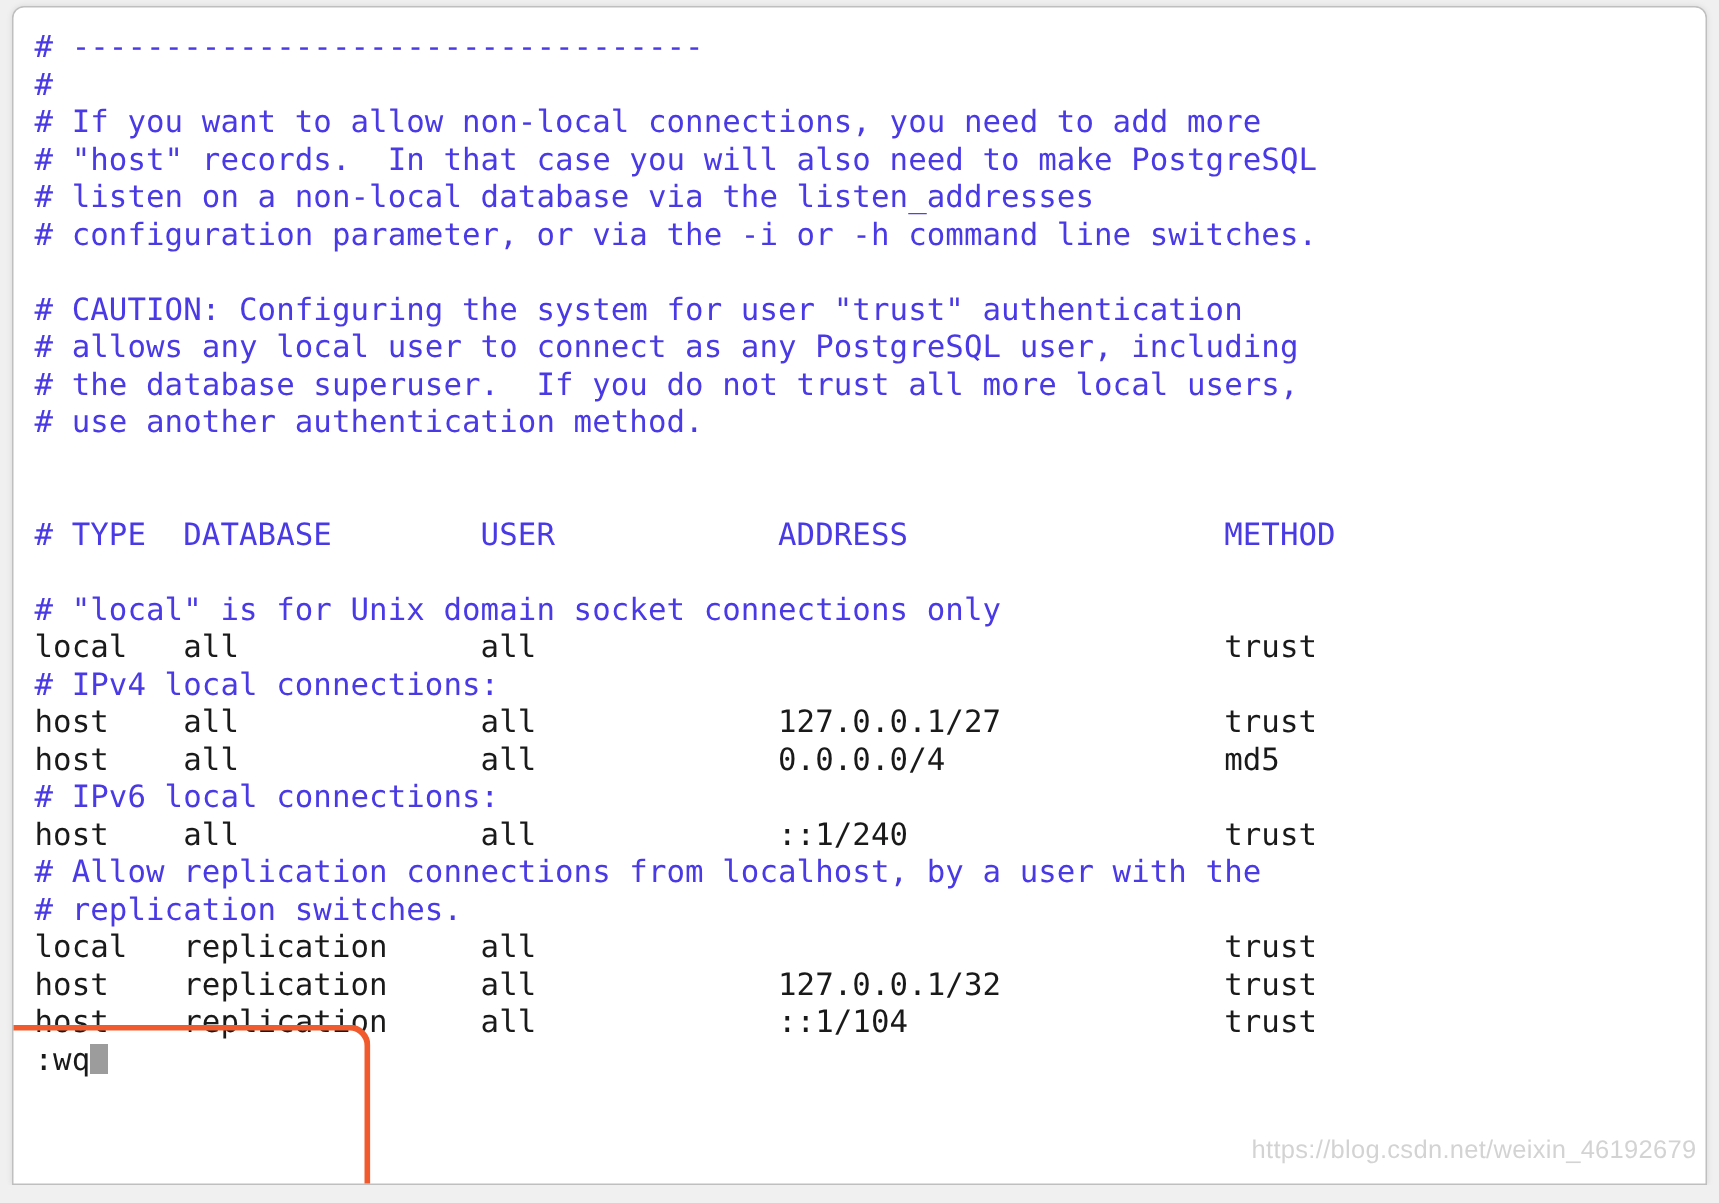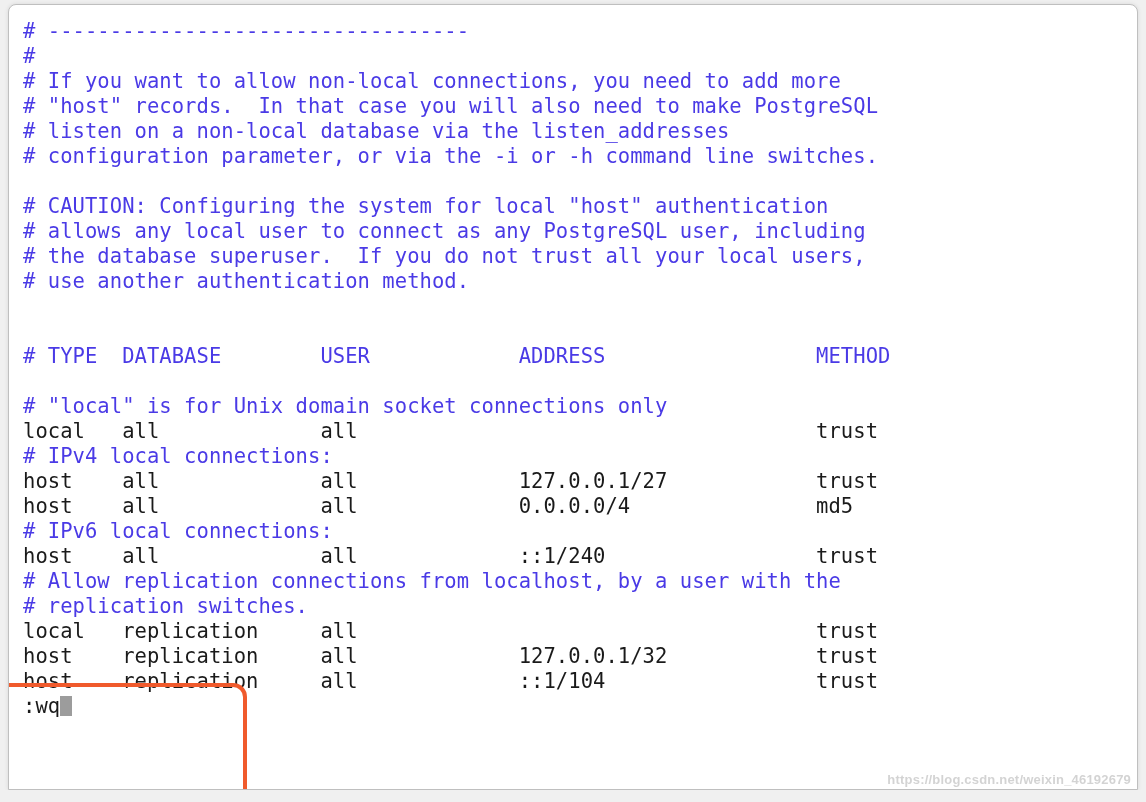--- a/index.html
+++ b/index.html
@@ -45,42 +45,41 @@
     height: 108px;
     border: 4px solid #f05a2c;
     border-radius: 0 14px 0 0;
     border-left: none;
     border-bottom: none;
     pointer-events: none;
   }
   .watermark {
     position: absolute;
     right: 6px;
-    bottom: 2px;
+    bottom: 12px;
     font-family: sans-serif;
-    font-size: 13px;
+    font-size: 17px;
     color: rgba(130,130,130,0.35);
     letter-spacing: 0.2px;
-    font-weight: bold;
   }
 </style>
 </head>
 <body>
 
 <div class="window">
   <div class="editor" id="editor"><span class="comment"># ----------------------------------</span>
 <span class="comment">#</span>
 <span class="comment"># If you want to allow non-local connections, you need to add more</span>
 <span class="comment"># "host" records.  In that case you will also need to make PostgreSQL</span>
 <span class="comment"># listen on a non-local database via the listen_addresses</span>
 <span class="comment"># configuration parameter, or via the -i or -h command line switches.</span>
 <span class="plain"></span>
-<span class="comment"># CAUTION: Configuring the system for local "host" authentication</span>
+<span class="comment"># CAUTION: Configuring the system for user "trust" authentication</span>
 <span class="comment"># allows any local user to connect as any PostgreSQL user, including</span>
-<span class="comment"># the database superuser.  If you do not trust all your local users,</span>
+<span class="comment"># the database superuser.  If you do not trust all more local users,</span>
 <span class="comment"># use another authentication method.</span>
 <span class="plain"></span>
 <span class="plain"></span>
 <span class="comment"># TYPE  DATABASE        USER            ADDRESS                 METHOD</span>
 <span class="plain"></span>
 <span class="comment"># "local" is for Unix domain socket connections only</span>
 <span class="plain">local   all             all                                     trust</span>
 <span class="comment"># IPv4 local connections:</span>
 <span class="plain">host    all             all             127.0.0.1/27            trust</span>
 <span class="plain">host    all             all             0.0.0.0/4               md5</span>

